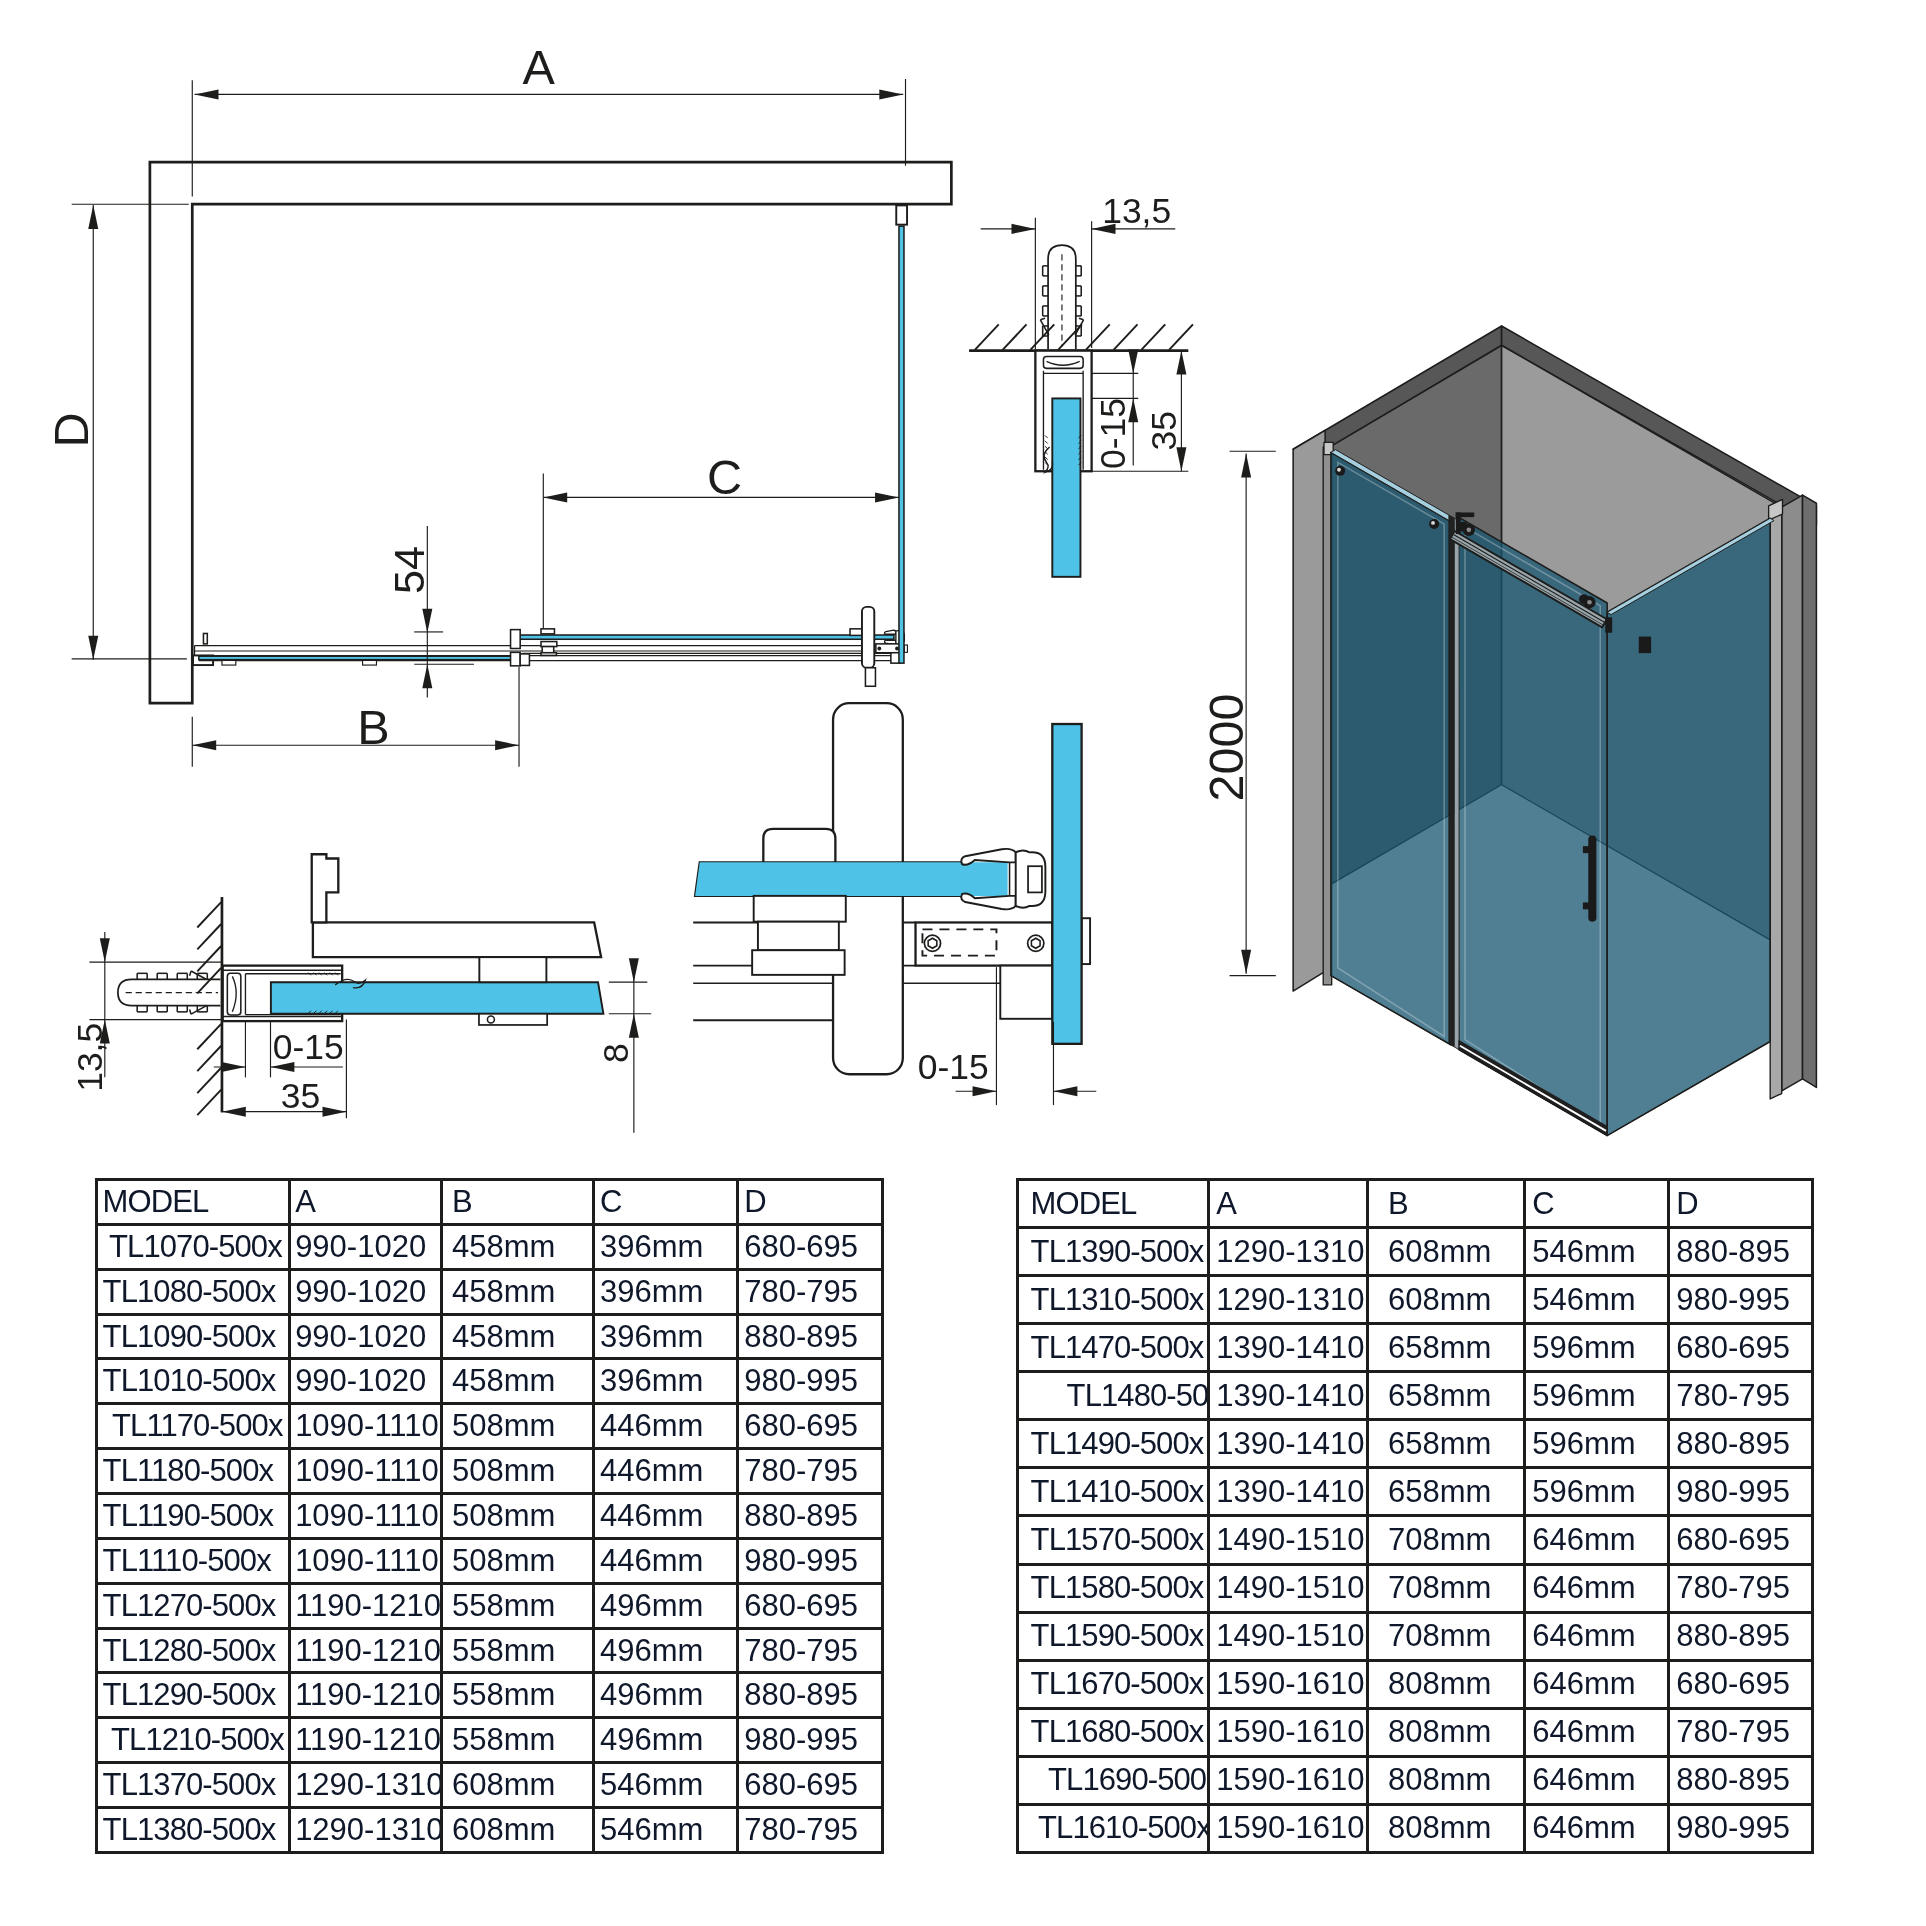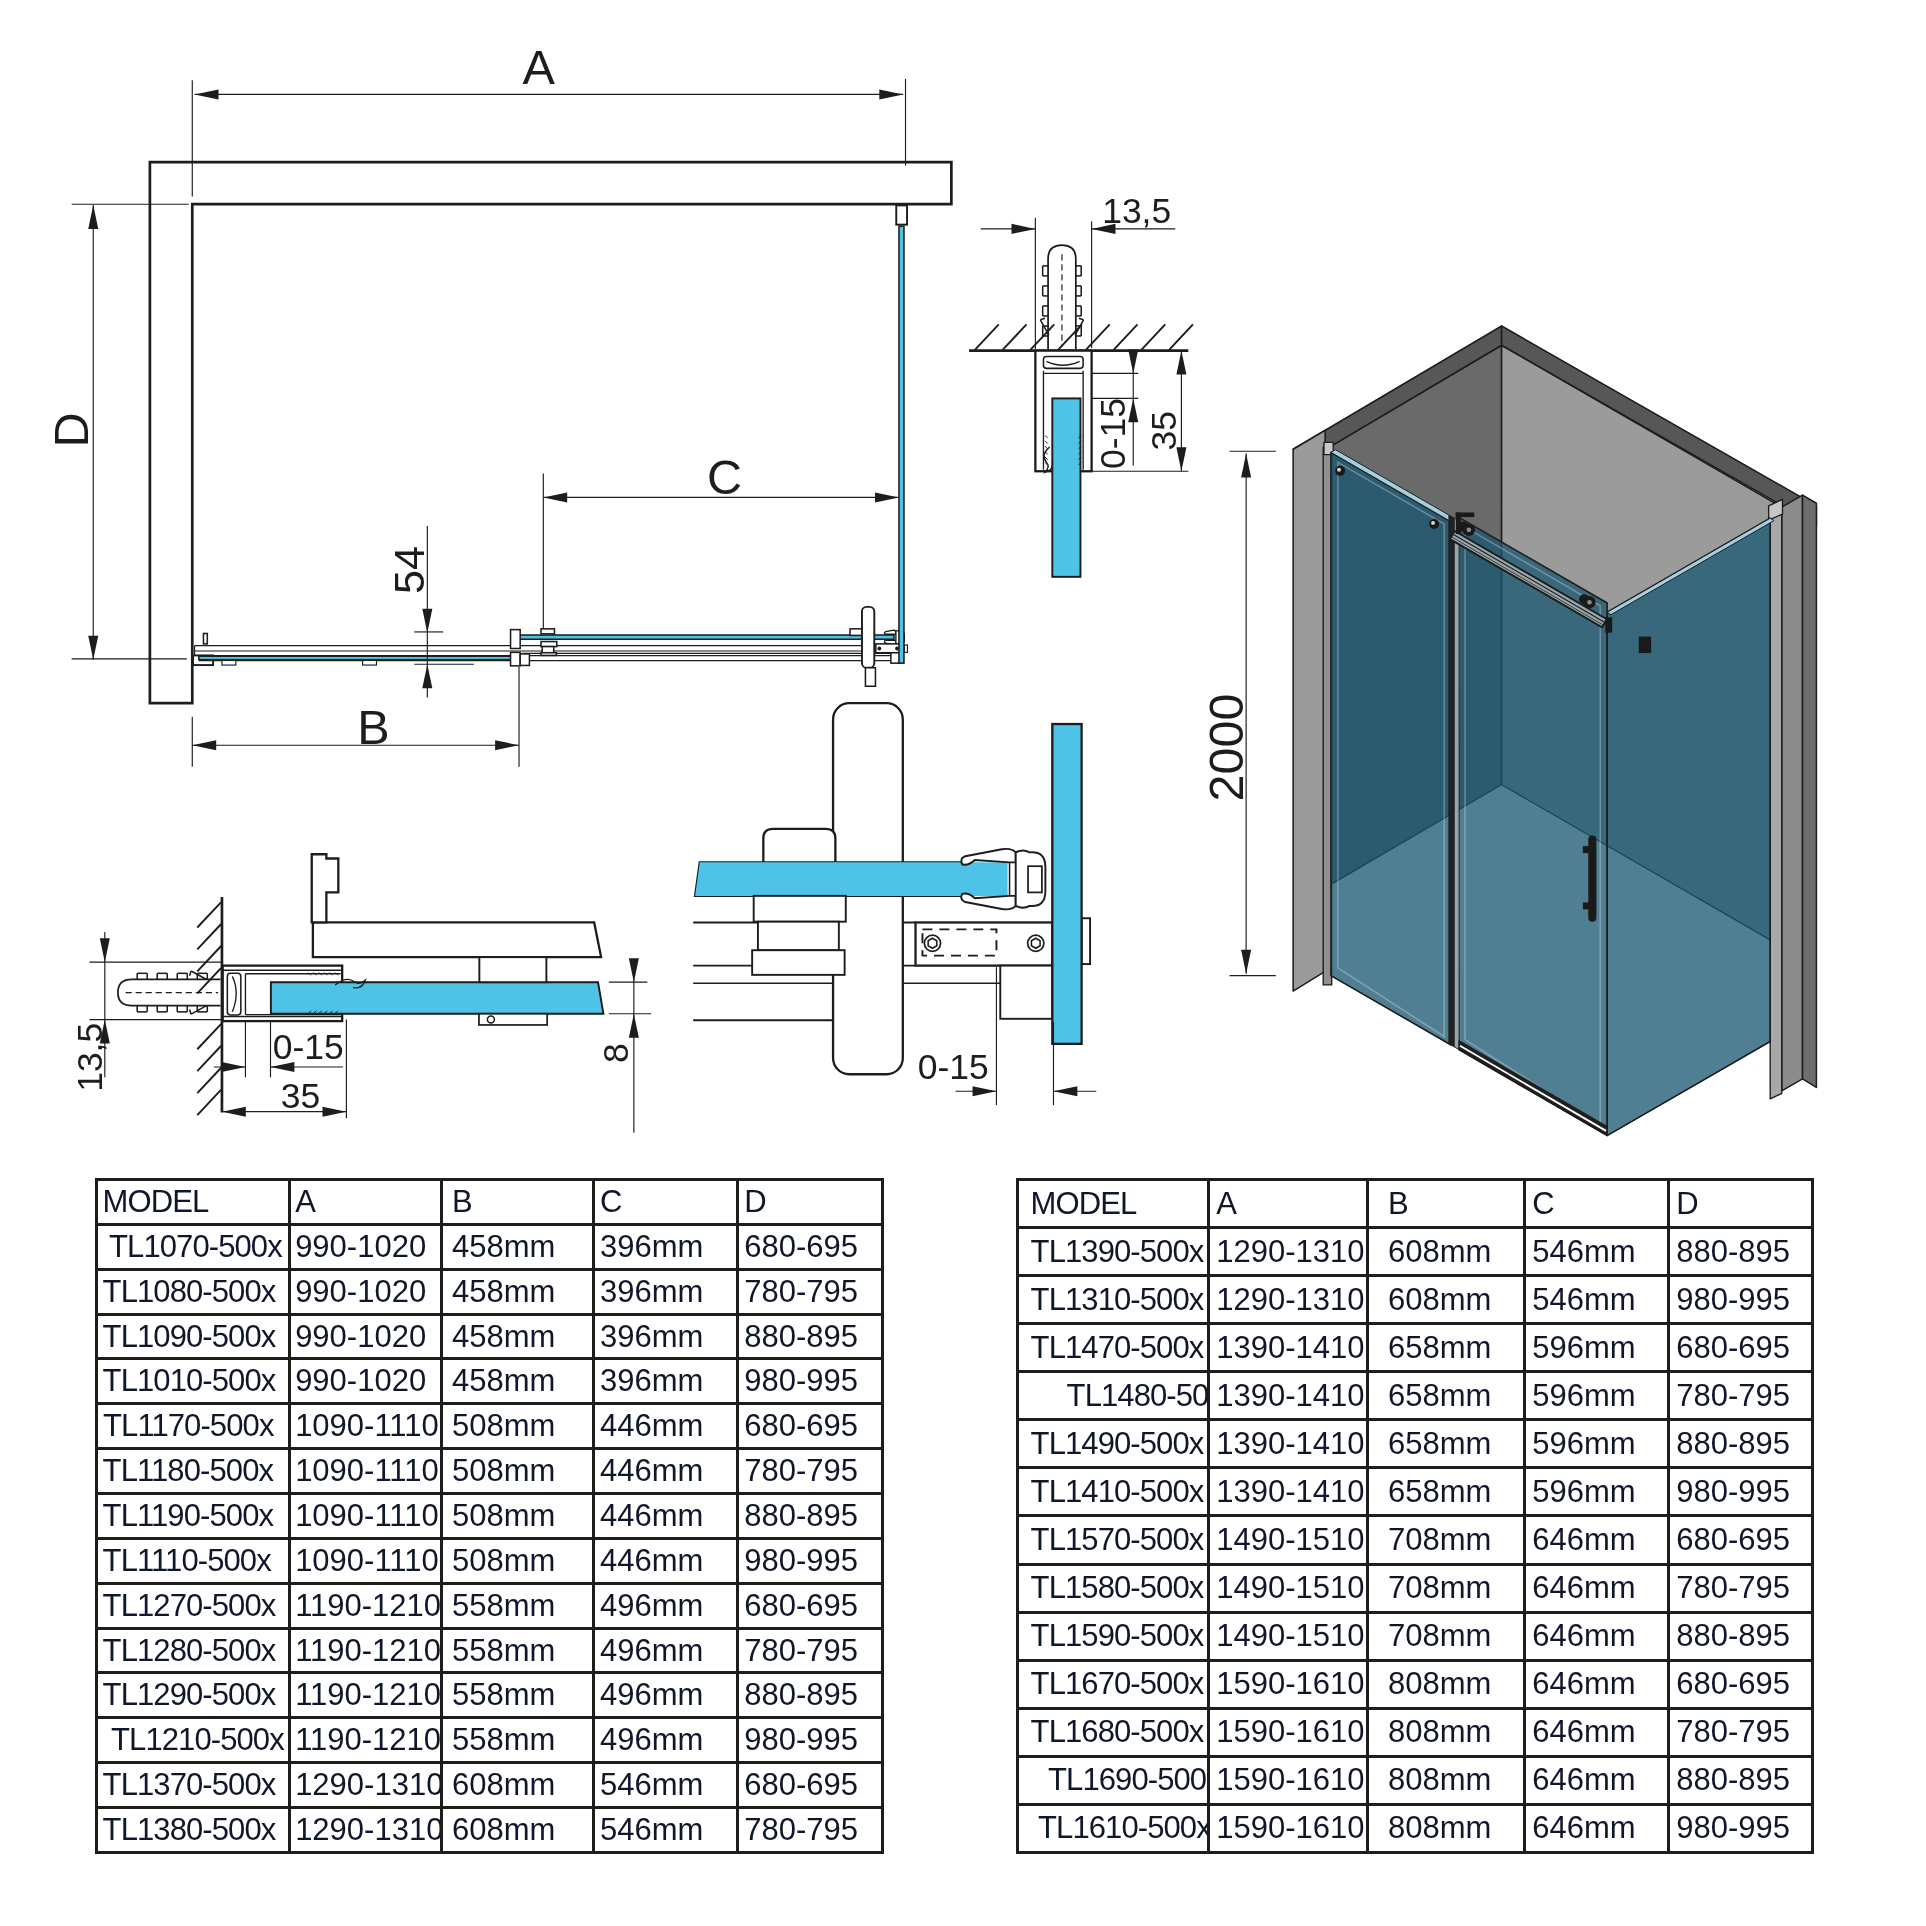--- a/index.html
+++ b/index.html
@@ -44,21 +44,21 @@
         <td><span style="padding-left:5.4px;">880-895</span></td>
       </tr>
       <tr>
         <td><span style="padding-left:4.6px;letter-spacing:-0.9px;">TL1010-500x</span></td>
         <td><span style="padding-left:3.9px;">990-1020</span></td>
         <td><span style="padding-left:8.5px;">458mm</span></td>
         <td><span style="padding-left:5.4px;">396mm</span></td>
         <td><span style="padding-left:5.4px;">980-995</span></td>
       </tr>
       <tr>
-        <td><span style="padding-left:5px;letter-spacing:-0.9px;">TL1170-500x</span></td>
+        <td><span style="padding-left:14px;letter-spacing:-0.9px;">TL1170-500x</span></td>
         <td><span style="padding-left:3.9px;">1090-1110</span></td>
         <td><span style="padding-left:8.5px;">508mm</span></td>
         <td><span style="padding-left:5.4px;">446mm</span></td>
         <td><span style="padding-left:5.4px;">680-695</span></td>
       </tr>
       <tr>
         <td><span style="padding-left:4.6px;letter-spacing:-0.9px;">TL1180-500x</span></td>
         <td><span style="padding-left:3.9px;">1090-1110</span></td>
         <td><span style="padding-left:8.5px;">508mm</span></td>
         <td><span style="padding-left:5.4px;">446mm</span></td>

